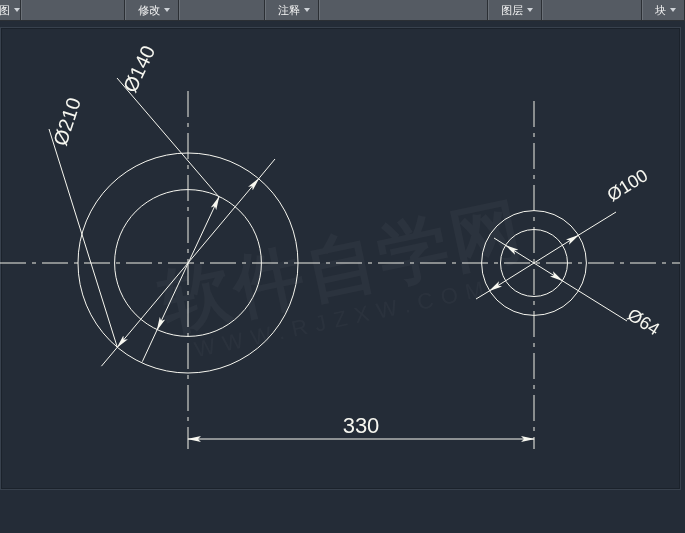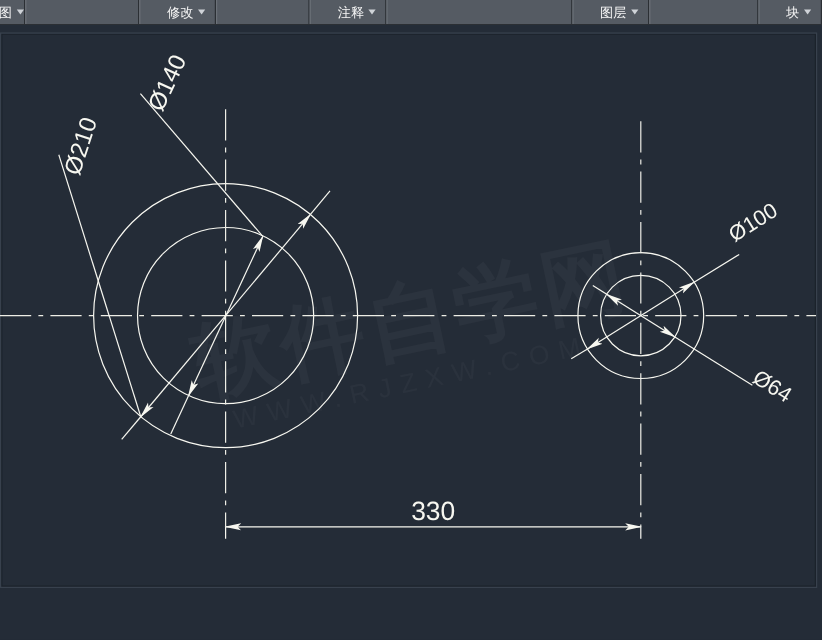--- a/index.html
+++ b/index.html
@@ -22,21 +22,21 @@
   }
   .toolbar .spacer {
     border-right: 1px solid #2b2f34;
     border-left: 1px solid #6b7178;
   }
   .toolbar .item {
     display: flex;
     align-items: center;
     justify-content: center;
     gap: 4px;
-    padding: 0 8px 0 22px;
+    padding: 0 8px 0 12px;
     border-right: 1px solid #2b2f34;
     border-left: 1px solid #6b7178;
     white-space: nowrap;
     cursor: pointer;
   }
   .toolbar .item:first-child { border-left: none; }
   .toolbar .tri {
     width: 0; height: 0;
     border-left: 3px solid transparent;
     border-right: 3px solid transparent;

